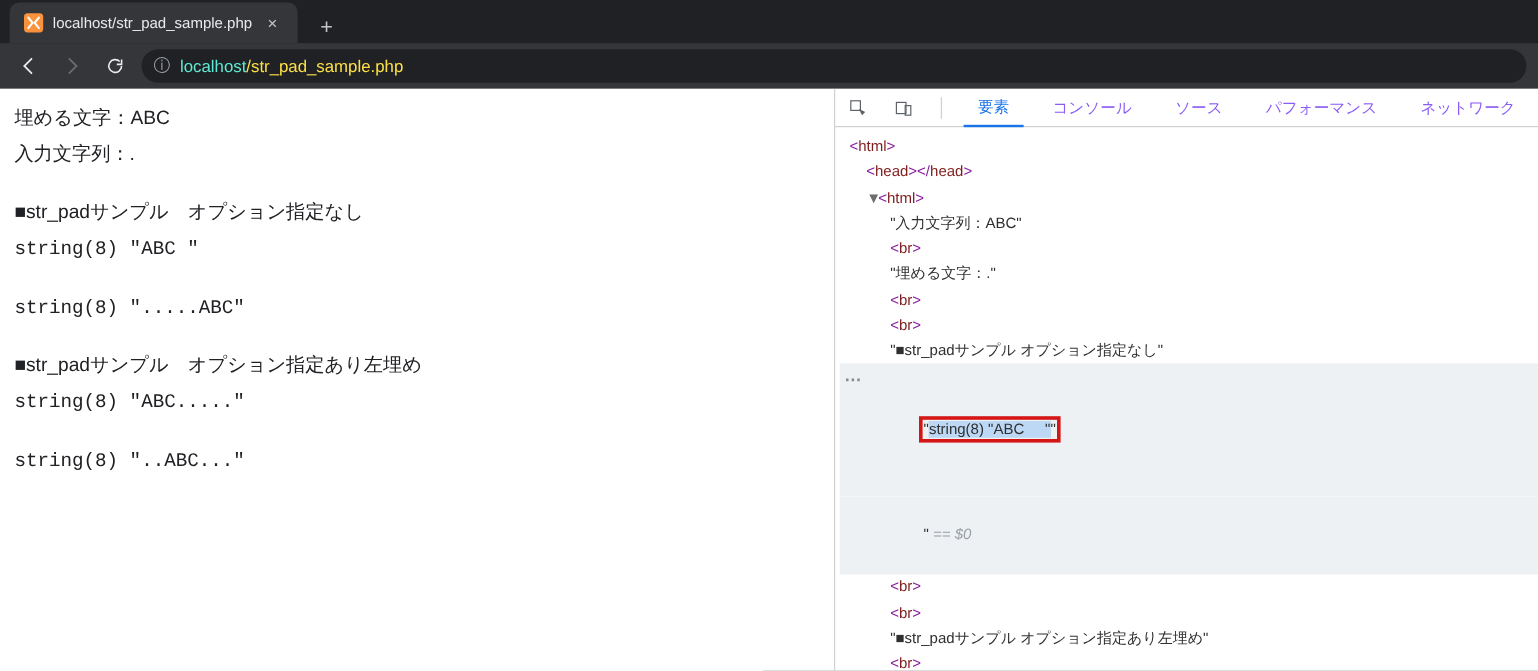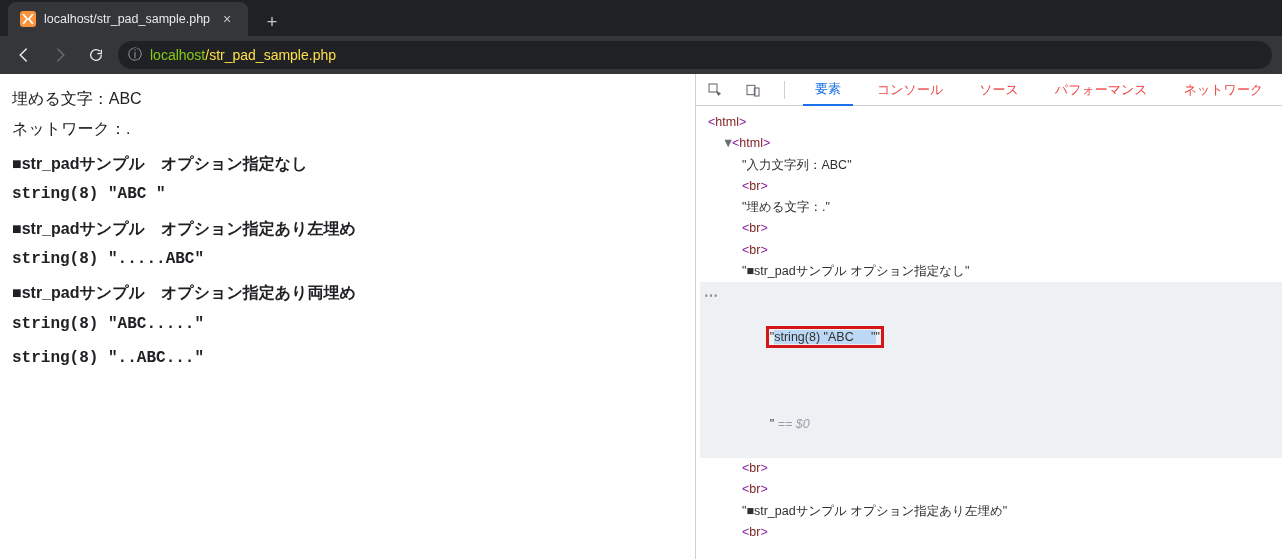--- a/index.html
+++ b/index.html
@@ -13,36 +13,36 @@
 .tab .favicon svg { width: 14px; height: 14px; }
 .tab .title { flex: 1; white-space: nowrap; overflow: hidden; text-overflow: ellipsis; color: #e8eaed; }
 .tab .close { font-size: 14px; color: #c7c7c7; width: 18px; text-align: center; cursor: pointer; }
 .new-tab { width: 28px; height: 28px; margin-left: 10px; display:flex; align-items:center; justify-content:center; color:#c4c4c4; font-size:18px; cursor:pointer; border-radius:50%; }
 
 
 .addr-bar { height: 38px; background: #35363a; display: flex; align-items: center; padding: 0 10px; gap: 8px; }
 .nav-btn { width: 28px; height: 28px; display:flex; align-items:center; justify-content:center; color:#c4c4c4; border-radius:50%; cursor:pointer; }
 .nav-btn.disabled { color:#6b6b6b; cursor:default; }
 .addr-input-wrap { flex: 1; height: 28px; background: #202124; border-radius: 14px; display:flex; align-items:center; padding: 0 10px; gap: 8px; font-size: 14px; color:#9aa0a6; }
-.addr-input-wrap .host { color:#84cc16; }
+.addr-input-wrap .host { color:#5eead4; }
 .addr-input-wrap .path { color:#fde047; }
 
 
 .main { flex: 1; display: flex; background: #fff; min-height: 0; }
 .page { width: 695px; background: #fff; color: #202124; padding: 10px 12px; font-size: 16px; line-height: 1.9; font-family: "Meiryo","Yu Gothic",sans-serif; }
 .page p { margin: 0; }
-.page .blk { margin-top: 4px; font-weight: bold; }
+.page .blk { margin-top: 18px; }
 .mono { font-family: Consolas, "Courier New", monospace; }
 
 
 .devtools { flex: 1; border-left: 1px solid #d0d0d0; background: #fff; display: flex; flex-direction: column; font-size: 13px; color: #333; min-width: 0; }
 .dt-tabs { height: 32px; border-bottom: 1px solid #d0d0d0; display: flex; align-items: center; padding-left: 6px; gap: 12px; }
 .dt-icon { width: 26px; height: 26px; display:flex; align-items:center; justify-content:center; color:#5f6368; cursor:pointer; }
 .dt-sep { width: 1px; height: 18px; background: #d0d0d0; margin: 0 6px; }
-.dt-tab { padding: 0 12px; height: 49px; display:flex; align-items:center; color:#ef4444; cursor:pointer; font-size: 13px; }
+.dt-tab { padding: 0 12px; height: 49px; display:flex; align-items:center; color:#8b5cf6; cursor:pointer; font-size: 13px; }
 .dt-tab.active { color: #1a73e8; border-bottom: 2px solid #1a73e8; height: 32px; }
 
 .dom-tree { flex: 1; overflow: auto; padding: 6px 0 6px 4px; font-family: Consolas, "Menlo", monospace; font-size: 12.5px; line-height: 1.7; color: #303030; position: relative; }
 .line { white-space: pre; padding-left: 8px; }
 .indent1 { padding-left: 22px; }
 .indent2 { padding-left: 42px; }
 .punct { color: #8a1da0; }
 .tagname { color: #7f1d1d; }
 .textnode { color: #303030; }
 .quote { color: #303030; }
@@ -93,32 +93,31 @@
     <span>
       <span class="host">localhost</span><span class="path">/str_pad_sample.php</span>
     </span>
   </div>
 </div>
 
 <div class="main">
 
   <div class="page">
     <p>埋める文字：ABC</p>
-    <p>ネットワーク：.</p>
+    <p>入力文字列：.</p>
 
     <div class="blk">
       <p>■str_padサンプル　オプション指定なし</p>
       <p class="mono">string(8) "ABC "</p>
     </div>
     <div class="blk">
-      <p>■str_padサンプル　オプション指定あり左埋め</p>
       <p class="mono">string(8) ".....ABC"</p>
     </div>
     <div class="blk">
-      <p>■str_padサンプル　オプション指定あり両埋め</p>
+      <p>■str_padサンプル　オプション指定あり左埋め</p>
       <p class="mono">string(8) "ABC....."</p>
     </div>
     <div class="blk">
       <p class="mono">string(8) "..ABC..."</p>
     </div>
   </div>
 
   <div class="devtools">
     <div class="dt-tabs">
       <div class="dt-icon">
@@ -136,20 +135,21 @@
       <div class="dt-sep"></div>
       <div class="dt-tab active">要素</div>
       <div class="dt-tab">コンソール</div>
       <div class="dt-tab">ソース</div>
       <div class="dt-tab">パフォーマンス</div>
       <div class="dt-tab">ネットワーク</div>
     </div>
 
     <div class="dom-tree">
       <div class="line"><span class="punct">&lt;</span><span class="tagname">html</span><span class="punct">&gt;</span></div>
+      <div class="line indent1"><span class="punct">&lt;</span><span class="tagname">head</span><span class="punct">&gt;&lt;/</span><span class="tagname">head</span><span class="punct">&gt;</span></div>
       <div class="line indent1"><span class="caret">▼</span><span class="punct">&lt;</span><span class="tagname">html</span><span class="punct">&gt;</span></div>
 
       <div class="line indent2"><span class="quote">"入力文字列：ABC"</span></div>
       <div class="line indent2"><span class="punct">&lt;</span><span class="tagname">br</span><span class="punct">&gt;</span></div>
       <div class="line indent2"><span class="quote">"埋める文字：."</span></div>
       <div class="line indent2"><span class="punct">&lt;</span><span class="tagname">br</span><span class="punct">&gt;</span></div>
       <div class="line indent2"><span class="punct">&lt;</span><span class="tagname">br</span><span class="punct">&gt;</span></div>
       <div class="line indent2"><span class="quote">"■str_padサンプル オプション指定なし"</span></div>
 
       <div id="sel-row" class="line indent2 highlighted-row" style="position:relative; padding-top:2px; padding-bottom:2px;">

